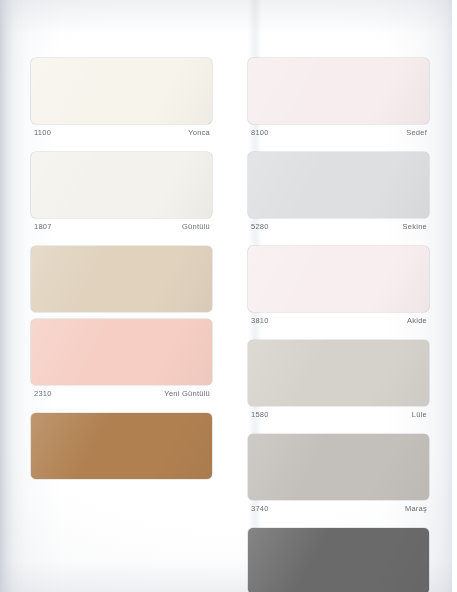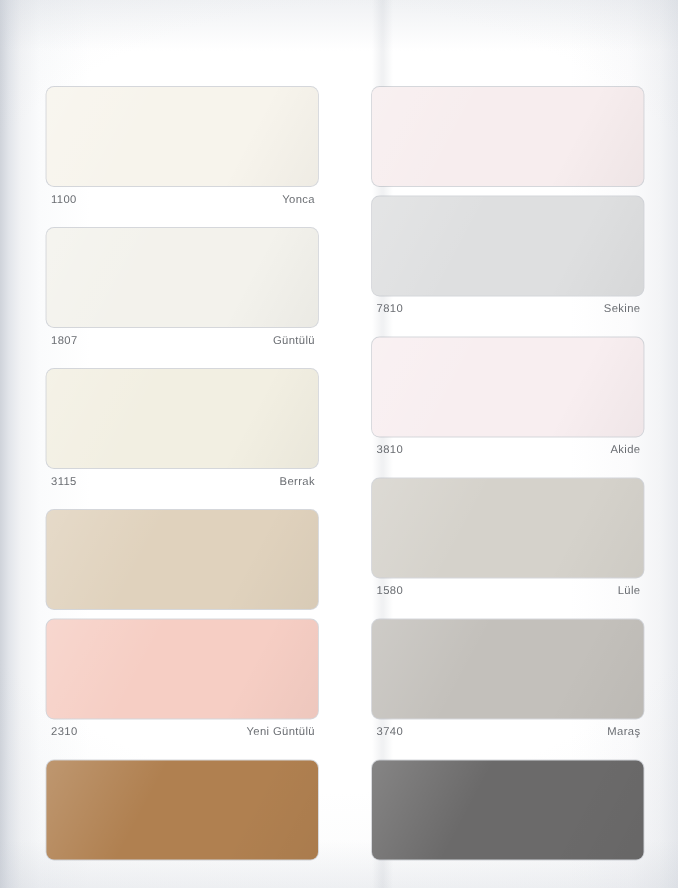--- a/index.html
+++ b/index.html
@@ -144,27 +144,20 @@
       </div>
 
       <div class="swatch-card">
         <div class="swatch-chip" style="background: rgb(243, 242, 236);"></div>
         <div class="swatch-meta">
           <span class="swatch-code">1807</span>
           <span class="swatch-name">Güntülü</span>
         </div>
       </div>
 
-      <div class="swatch-card">
-        <div class="swatch-chip" style="background: rgb(242, 239, 226);"></div>
-        <div class="swatch-meta">
-          <span class="swatch-code">3115</span>
-          <span class="swatch-name">Berrak</span>
-        </div>
-      </div>
 
       <div class="swatch-card">
         <div class="swatch-chip" style="background: rgb(224, 210, 189);"></div>
       </div>
 
       <div class="swatch-card">
         <div class="swatch-chip" style="background: rgb(246, 206, 196);"></div>
         <div class="swatch-meta">
           <span class="swatch-code">2310</span>
           <span class="swatch-name">Yeni Güntülü</span>
@@ -175,26 +168,30 @@
         <div class="swatch-chip" style="background: rgb(176, 128, 80);"></div>
 
       </div>
 
     </div>
 
     <div class="swatch-column">
 
       <div class="swatch-card">
         <div class="swatch-chip" style="background: rgb(247, 237, 238);"></div>
+        <div class="swatch-meta">
+          <span class="swatch-code">8100</span>
+          <span class="swatch-name">Sedef</span>
+        </div>
       </div>
 
       <div class="swatch-card">
         <div class="swatch-chip" style="background: rgb(222, 223, 224);"></div>
         <div class="swatch-meta">
-          <span class="swatch-code">7810</span>
+          <span class="swatch-code">5280</span>
           <span class="swatch-name">Sekine</span>
         </div>
       </div>
 
       <div class="swatch-card">
         <div class="swatch-chip" style="background: rgb(248, 238, 240);"></div>
         <div class="swatch-meta">
           <span class="swatch-code">3810</span>
           <span class="swatch-name">Akide</span>
         </div>

